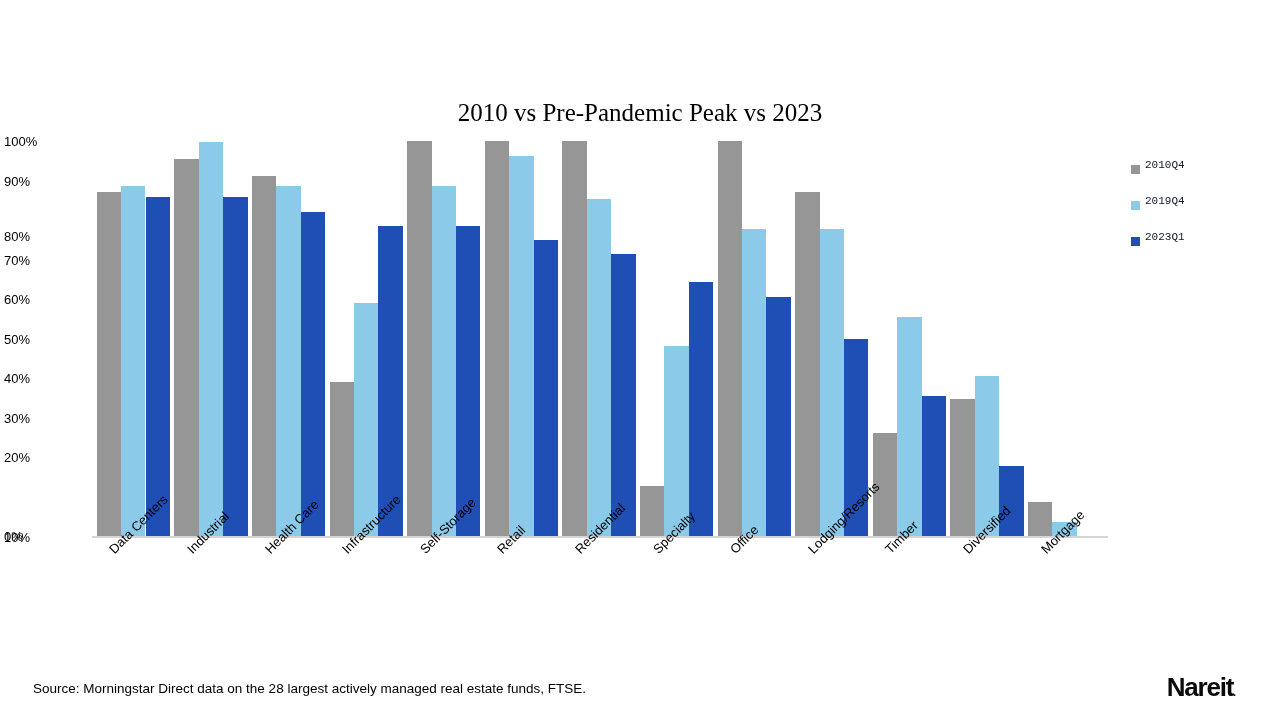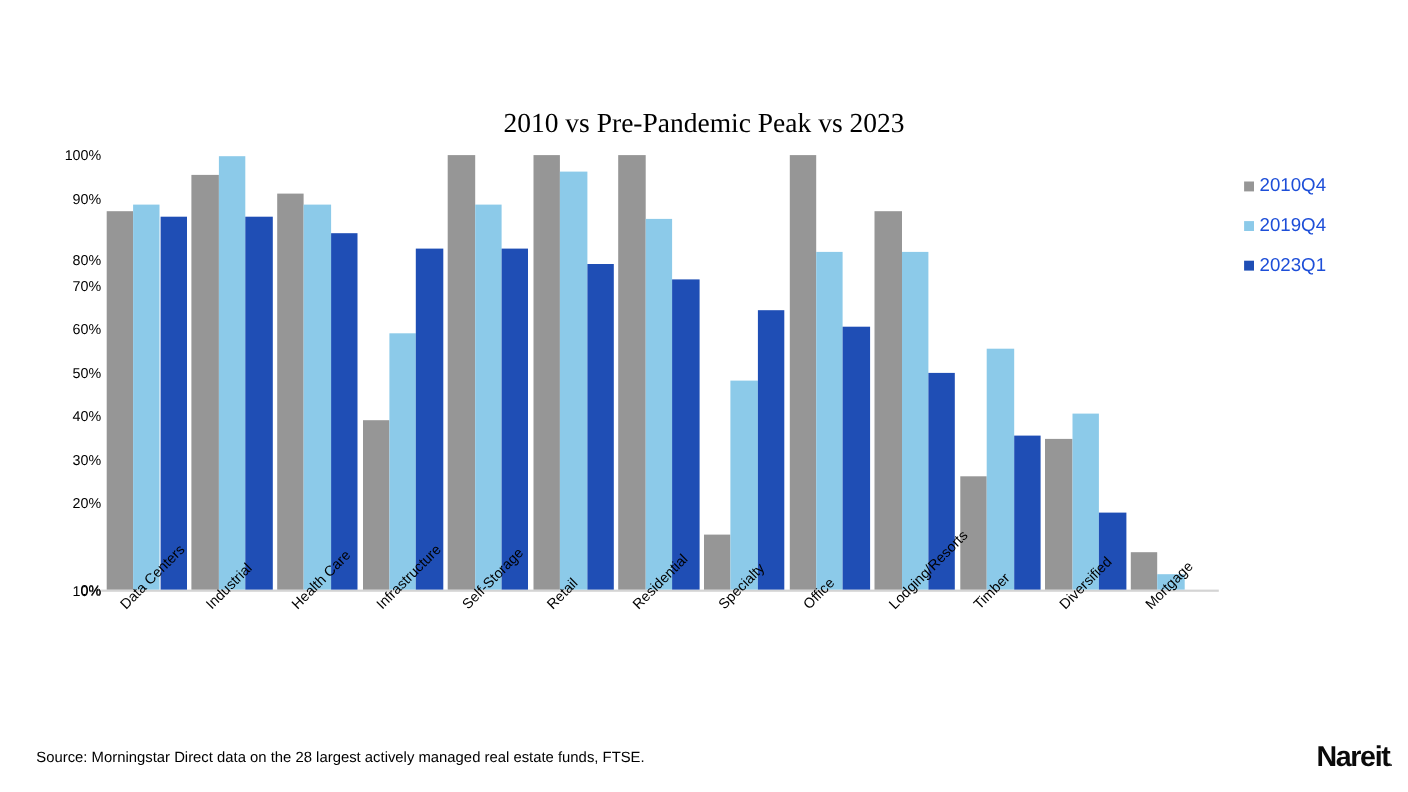--- a/index.html
+++ b/index.html
@@ -10,41 +10,41 @@
   .title{position:absolute;left:0;top:36px;width:1280px;text-align:center;
     font-family:"Liberation Serif",serif;font-weight:bold;font-size:41px;color:#000;letter-spacing:-0.2px;}
   .subtitle{position:absolute;left:0;top:99px;width:1280px;text-align:center;
     font-family:"Liberation Serif",serif;font-size:25px;color:#000;}
 
   
   .plot{position:absolute;left:96px;top:141px;width:1009px;height:395px;}
   .baseline{position:absolute;left:92px;top:536px;width:1016px;height:1.5px;background:#d4d4d4;}
 
   .ylabels{position:absolute;left:0;top:0;width:92px;height:0;}
-  .ylab{position:absolute;right:0;width:88px;text-align:right;font-size:13px;color:#000;
+  .ylab{position:absolute;right:0;width:88px;text-align:left;font-size:13px;color:#000;
     transform:translateY(-50%);white-space:nowrap;}
 
   .group{position:absolute;bottom:0;top:0;}
   .bar{position:absolute;bottom:0;}
   .bar.s0{background:#969696;}
   .bar.s1{background:#8ccae9;}
   .bar.s2{background:#1f4eb5;}
 
   .xlabels{position:absolute;left:0;top:0;width:1280px;height:0;}
   .xlab{position:absolute;font-size:13px;color:#000;white-space:nowrap;
     transform-origin:left top;transform:rotate(-45deg);}
 
   .legend{position:absolute;left:1131px;top:161px;}
   .legend-row{position:relative;height:36px;}
   .swatch{position:absolute;left:0;top:4px;width:9px;height:9px;}
-  .legend-label{position:absolute;left:14px;top:-2px;font-size:17px;color:#1d4ed8;white-space:nowrap;}
+  .legend-label{position:absolute;left:14px;top:-2px;font-size:11px;color:#0f172a;white-space:nowrap;font-family:Liberation Mono, monospace;}
 
   .source{position:absolute;left:33px;top:681px;font-size:13.5px;color:#000;white-space:nowrap;}
 
-  .logo{position:absolute;right:14px;top:672px;font-family:"Liberation Sans",sans-serif;
+  .logo{position:absolute;right:44px;top:672px;font-family:"Liberation Sans",sans-serif;
     font-weight:bold;font-size:26px;letter-spacing:-1.2px;color:#0a0a0a;}
   .logo .tm{font-size:10px;vertical-align:baseline;letter-spacing:0;}
 </style>
 </head>
 <body>
 
 <div class="chart-root">
 
   <div class="subtitle">2010 vs Pre-Pandemic Peak vs 2023</div>
 

